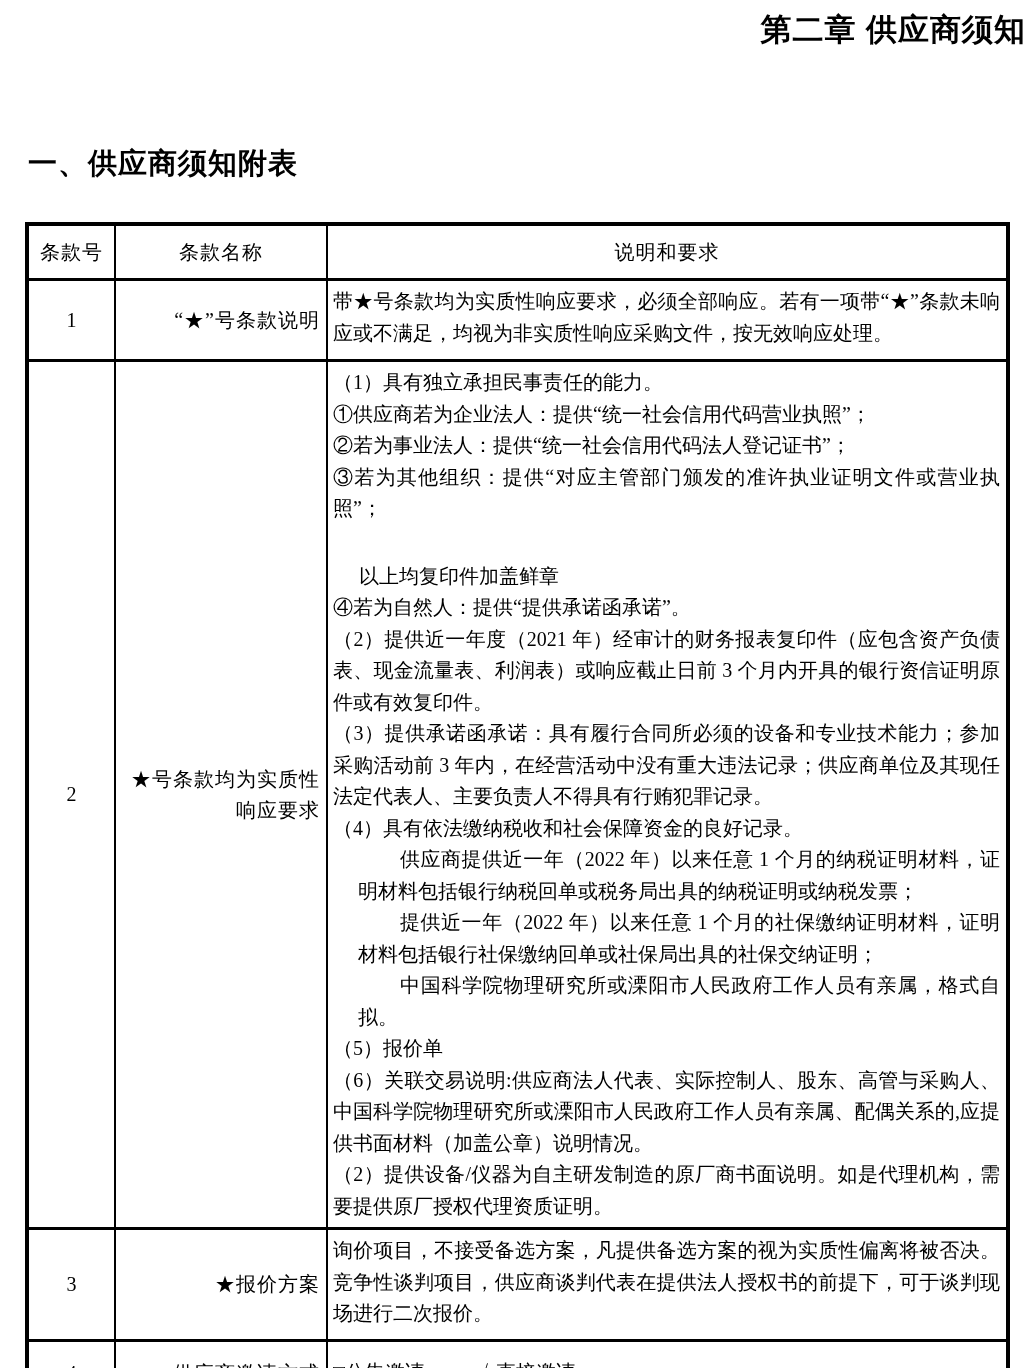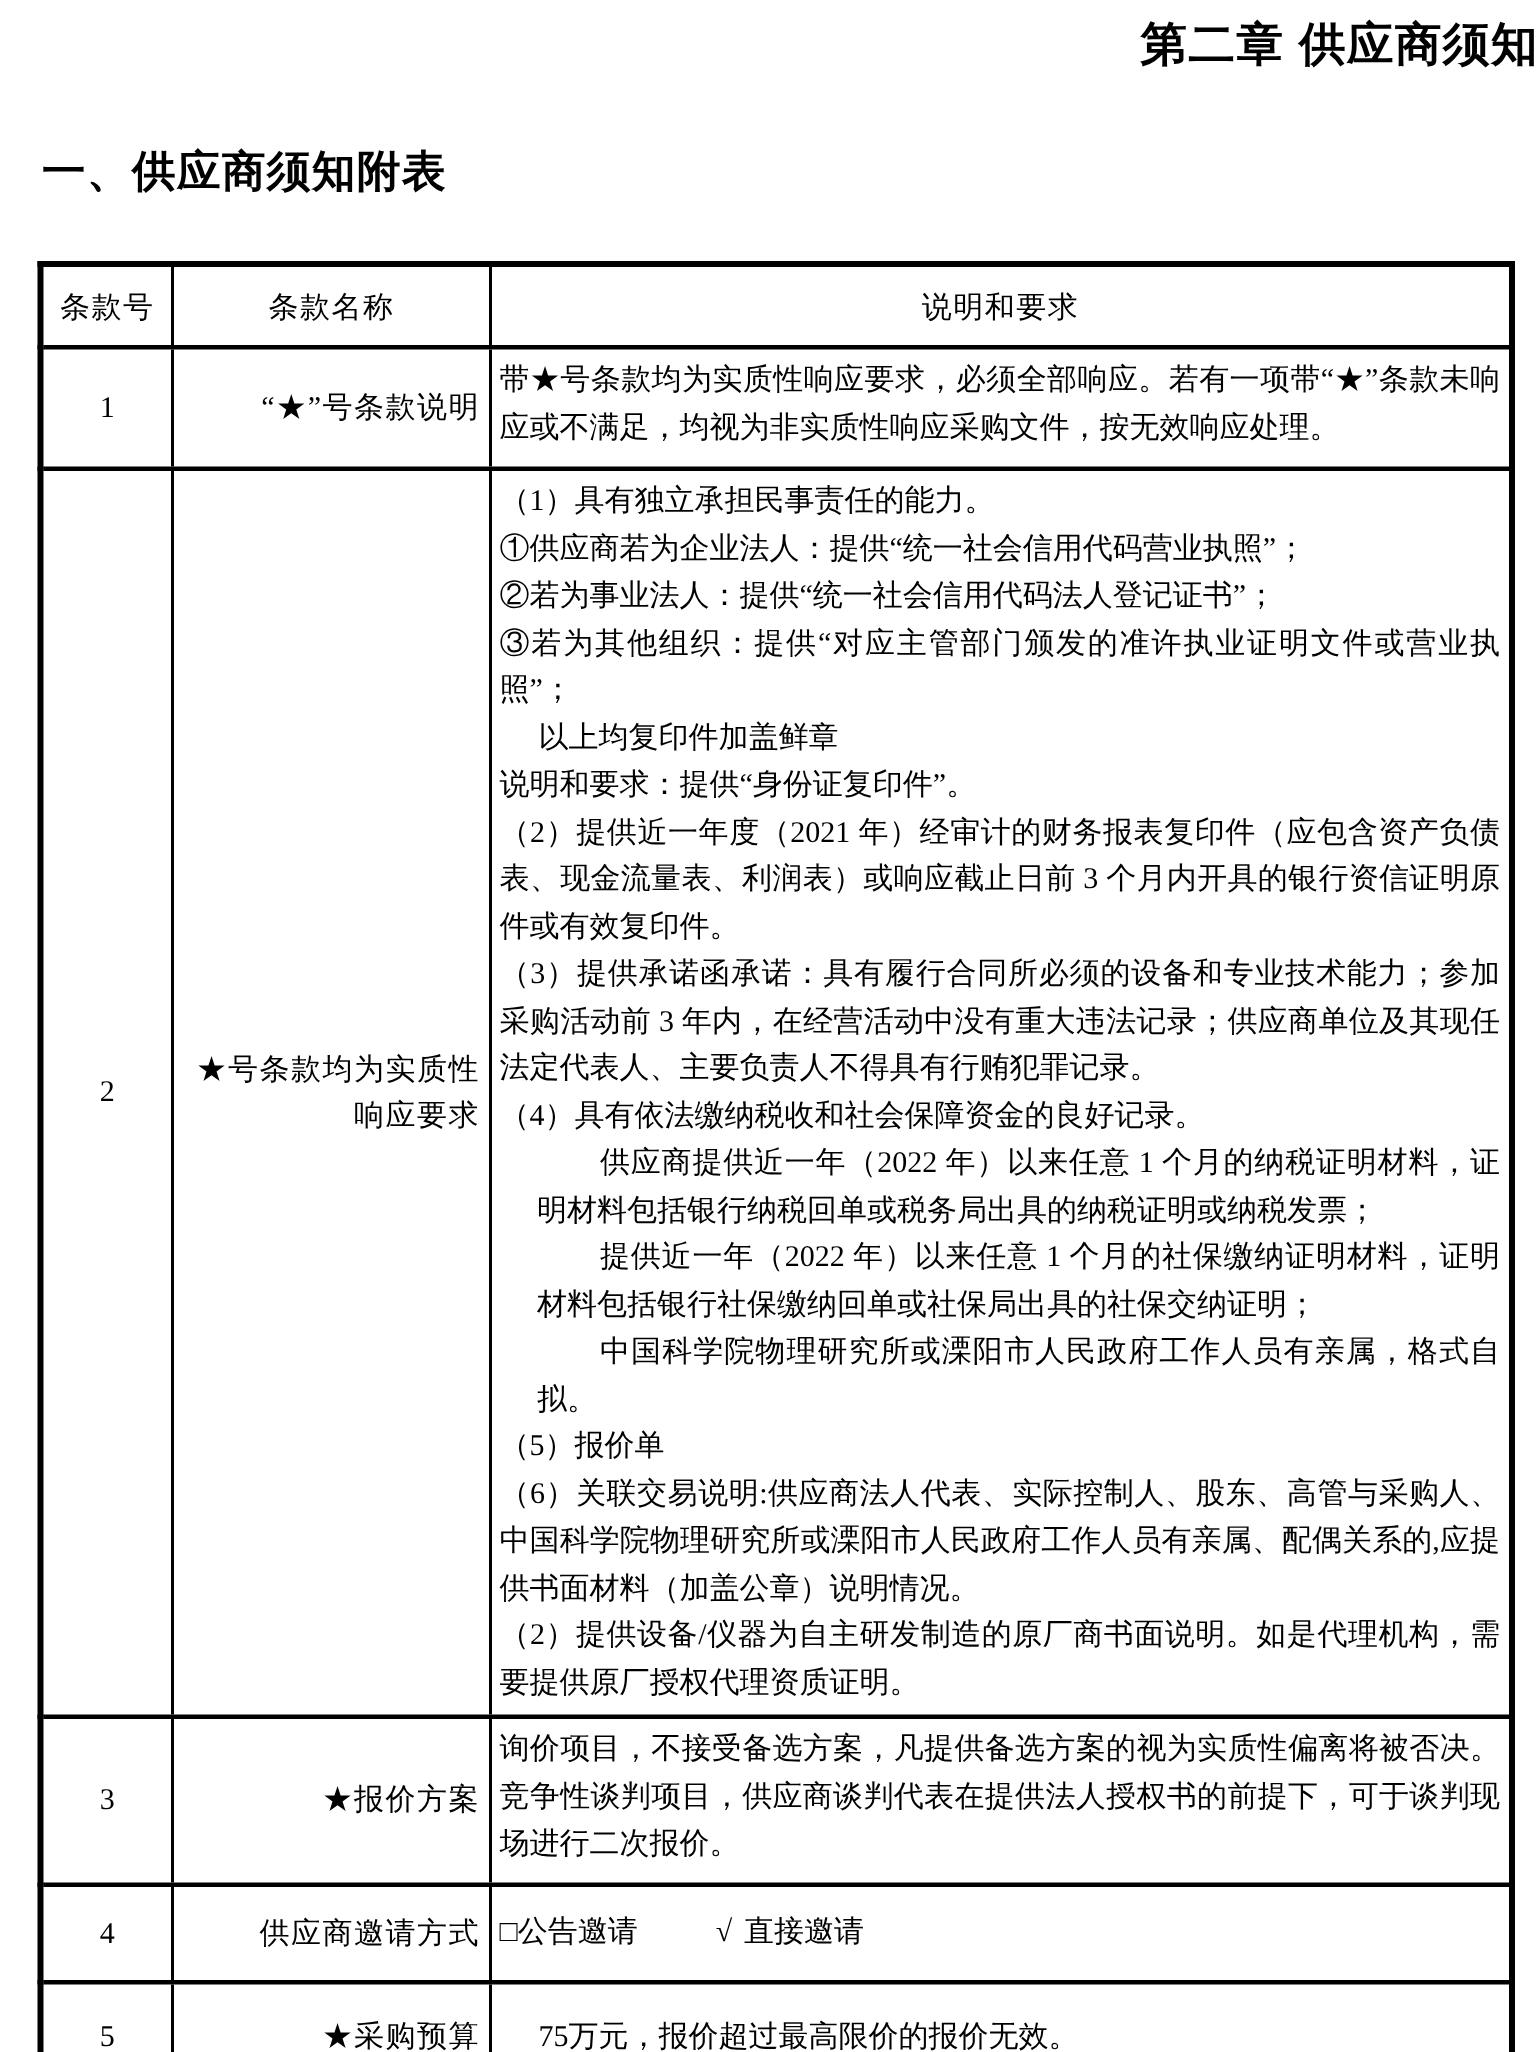--- a/index.html
+++ b/index.html
@@ -18,21 +18,21 @@
     margin: 0;
     padding-top: 10px;
     text-align: right;
     font-family: "Liberation Sans", sans-serif;
     font-weight: bold;
     font-size: 31px;
     line-height: 40px;
     letter-spacing: 1px;
   }
   .section-heading {
-    margin: 48px 0 0 28px;
+    margin: 96px 0 0 28px;
     font-family: "Liberation Sans", sans-serif;
     font-weight: bold;
     font-size: 29px;
     line-height: 34px;
     letter-spacing: 1px;
   }
   table.notice-table {
     margin: 42px 0 0 25px;
     width: 981px;
     border-collapse: collapse;
@@ -77,21 +77,21 @@
   td.cell-desc.v-middle {
     vertical-align: middle;
   }
   tr.row-1 td { height: 68px; }
   tr.row-3 td { height: 99px; }
   tr.row-4 td { height: 52px; }
   tr.row-5 td { height: 61px; }
   .cell-desc p {
     margin: 0;
   }
-  p.indent-1 { text-indent: 26px; }
+  p.indent-1 { text-indent: 26px; margin-top: 36px; }
   p.indent-2 { text-indent: 42px; margin-left: 25px; }
   .opt-gap {
     display: inline-block;
     width: 52px;
   }
   .mark {
     display: inline-block;
   }
   .mark-check {
     margin-right: 8px;
@@ -128,21 +128,21 @@
 
     <tr class="row-2">
       <td class="cell-no">2</td>
       <td class="cell-name">★号条款均为实质性响应要求</td>
       <td class="cell-desc">
         <p>（1）具有独立承担民事责任的能力。</p>
         <p>①供应商若为企业法人：提供“统一社会信用代码营业执照”；</p>
         <p>②若为事业法人：提供“统一社会信用代码法人登记证书”；</p>
         <p>③若为其他组织：提供“对应主管部门颁发的准许执业证明文件或营业执照”；</p>
         <p class="indent-1">以上均复印件加盖鲜章</p>
-        <p>说明和要求：提供“身份证复印件”。</p>
+        <p>④若为自然人：提供“提供承诺函承诺”。</p>
         <p>（2）提供近一年度（2021 年）经审计的财务报表复印件（应包含资产负债表、现金流量表、利润表）或响应截止日前 3 个月内开具的银行资信证明原件或有效复印件。</p>
         <p>（3）提供承诺函承诺：具有履行合同所必须的设备和专业技术能力；参加采购活动前 3 年内，在经营活动中没有重大违法记录；供应商单位及其现任法定代表人、主要负责人不得具有行贿犯罪记录。</p>
         <p>（4）具有依法缴纳税收和社会保障资金的良好记录。</p>
         <p class="indent-2">供应商提供近一年（2022 年）以来任意 1 个月的纳税证明材料，证明材料包括银行纳税回单或税务局出具的纳税证明或纳税发票；</p>
         <p class="indent-2">提供近一年（2022 年）以来任意 1 个月的社保缴纳证明材料，证明材料包括银行社保缴纳回单或社保局出具的社保交纳证明；</p>
         <p class="indent-2">中国科学院物理研究所或溧阳市人民政府工作人员有亲属，格式自拟。</p>
         <p>（5）报价单</p>
         <p>（6）关联交易说明:供应商法人代表、实际控制人、股东、高管与采购人、中国科学院物理研究所或溧阳市人民政府工作人员有亲属、配偶关系的,应提供书面材料（加盖公章）说明情况。</p>
         <p>（2）提供设备/仪器为自主研发制造的原厂商书面说明。如是代理机构，需要提供原厂授权代理资质证明。</p>
       </td>

